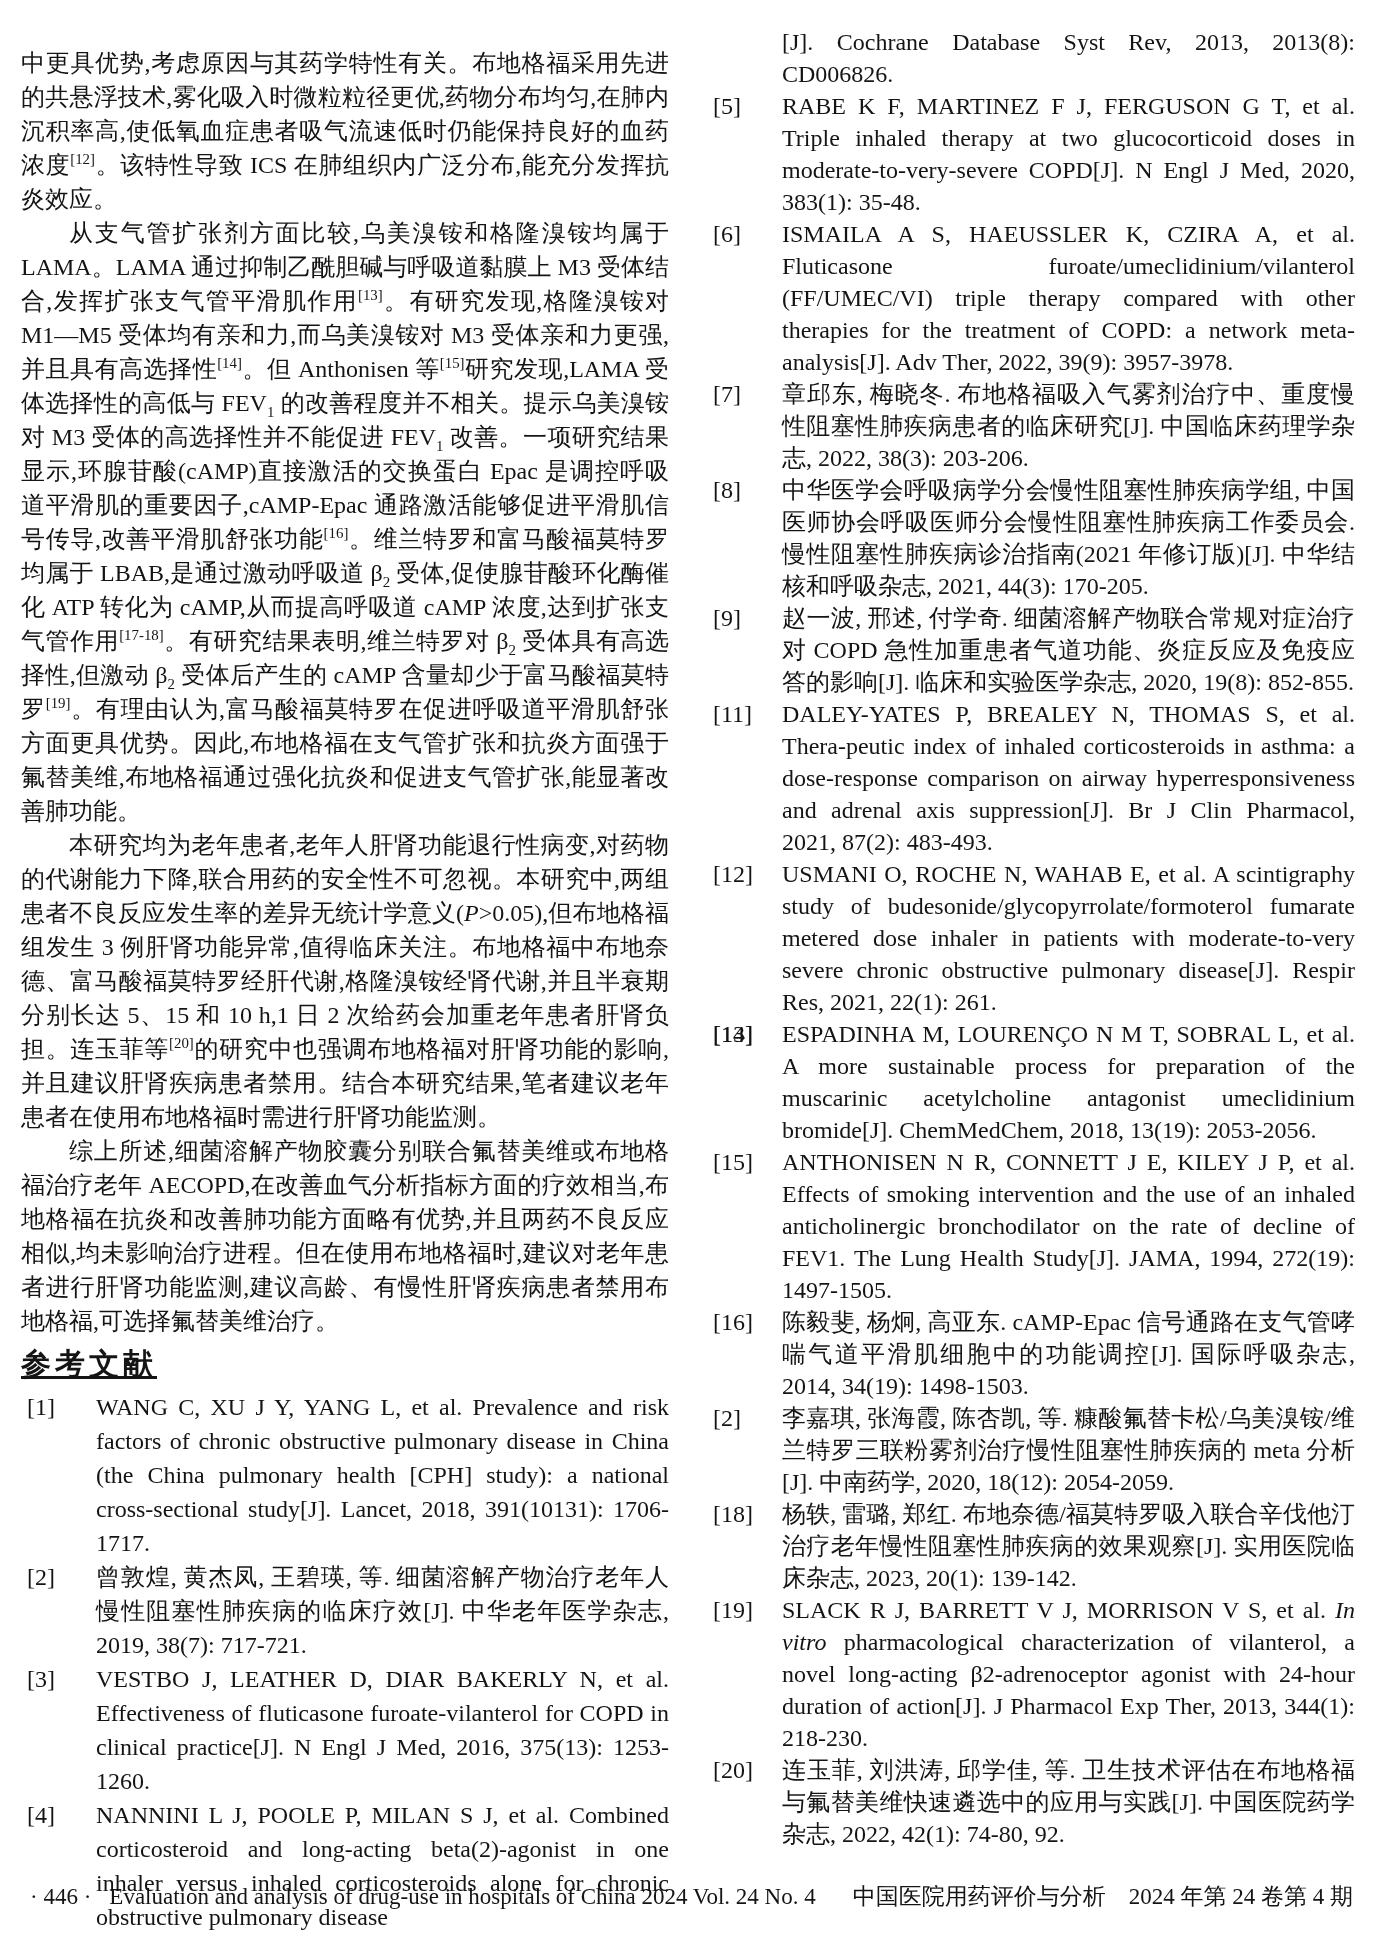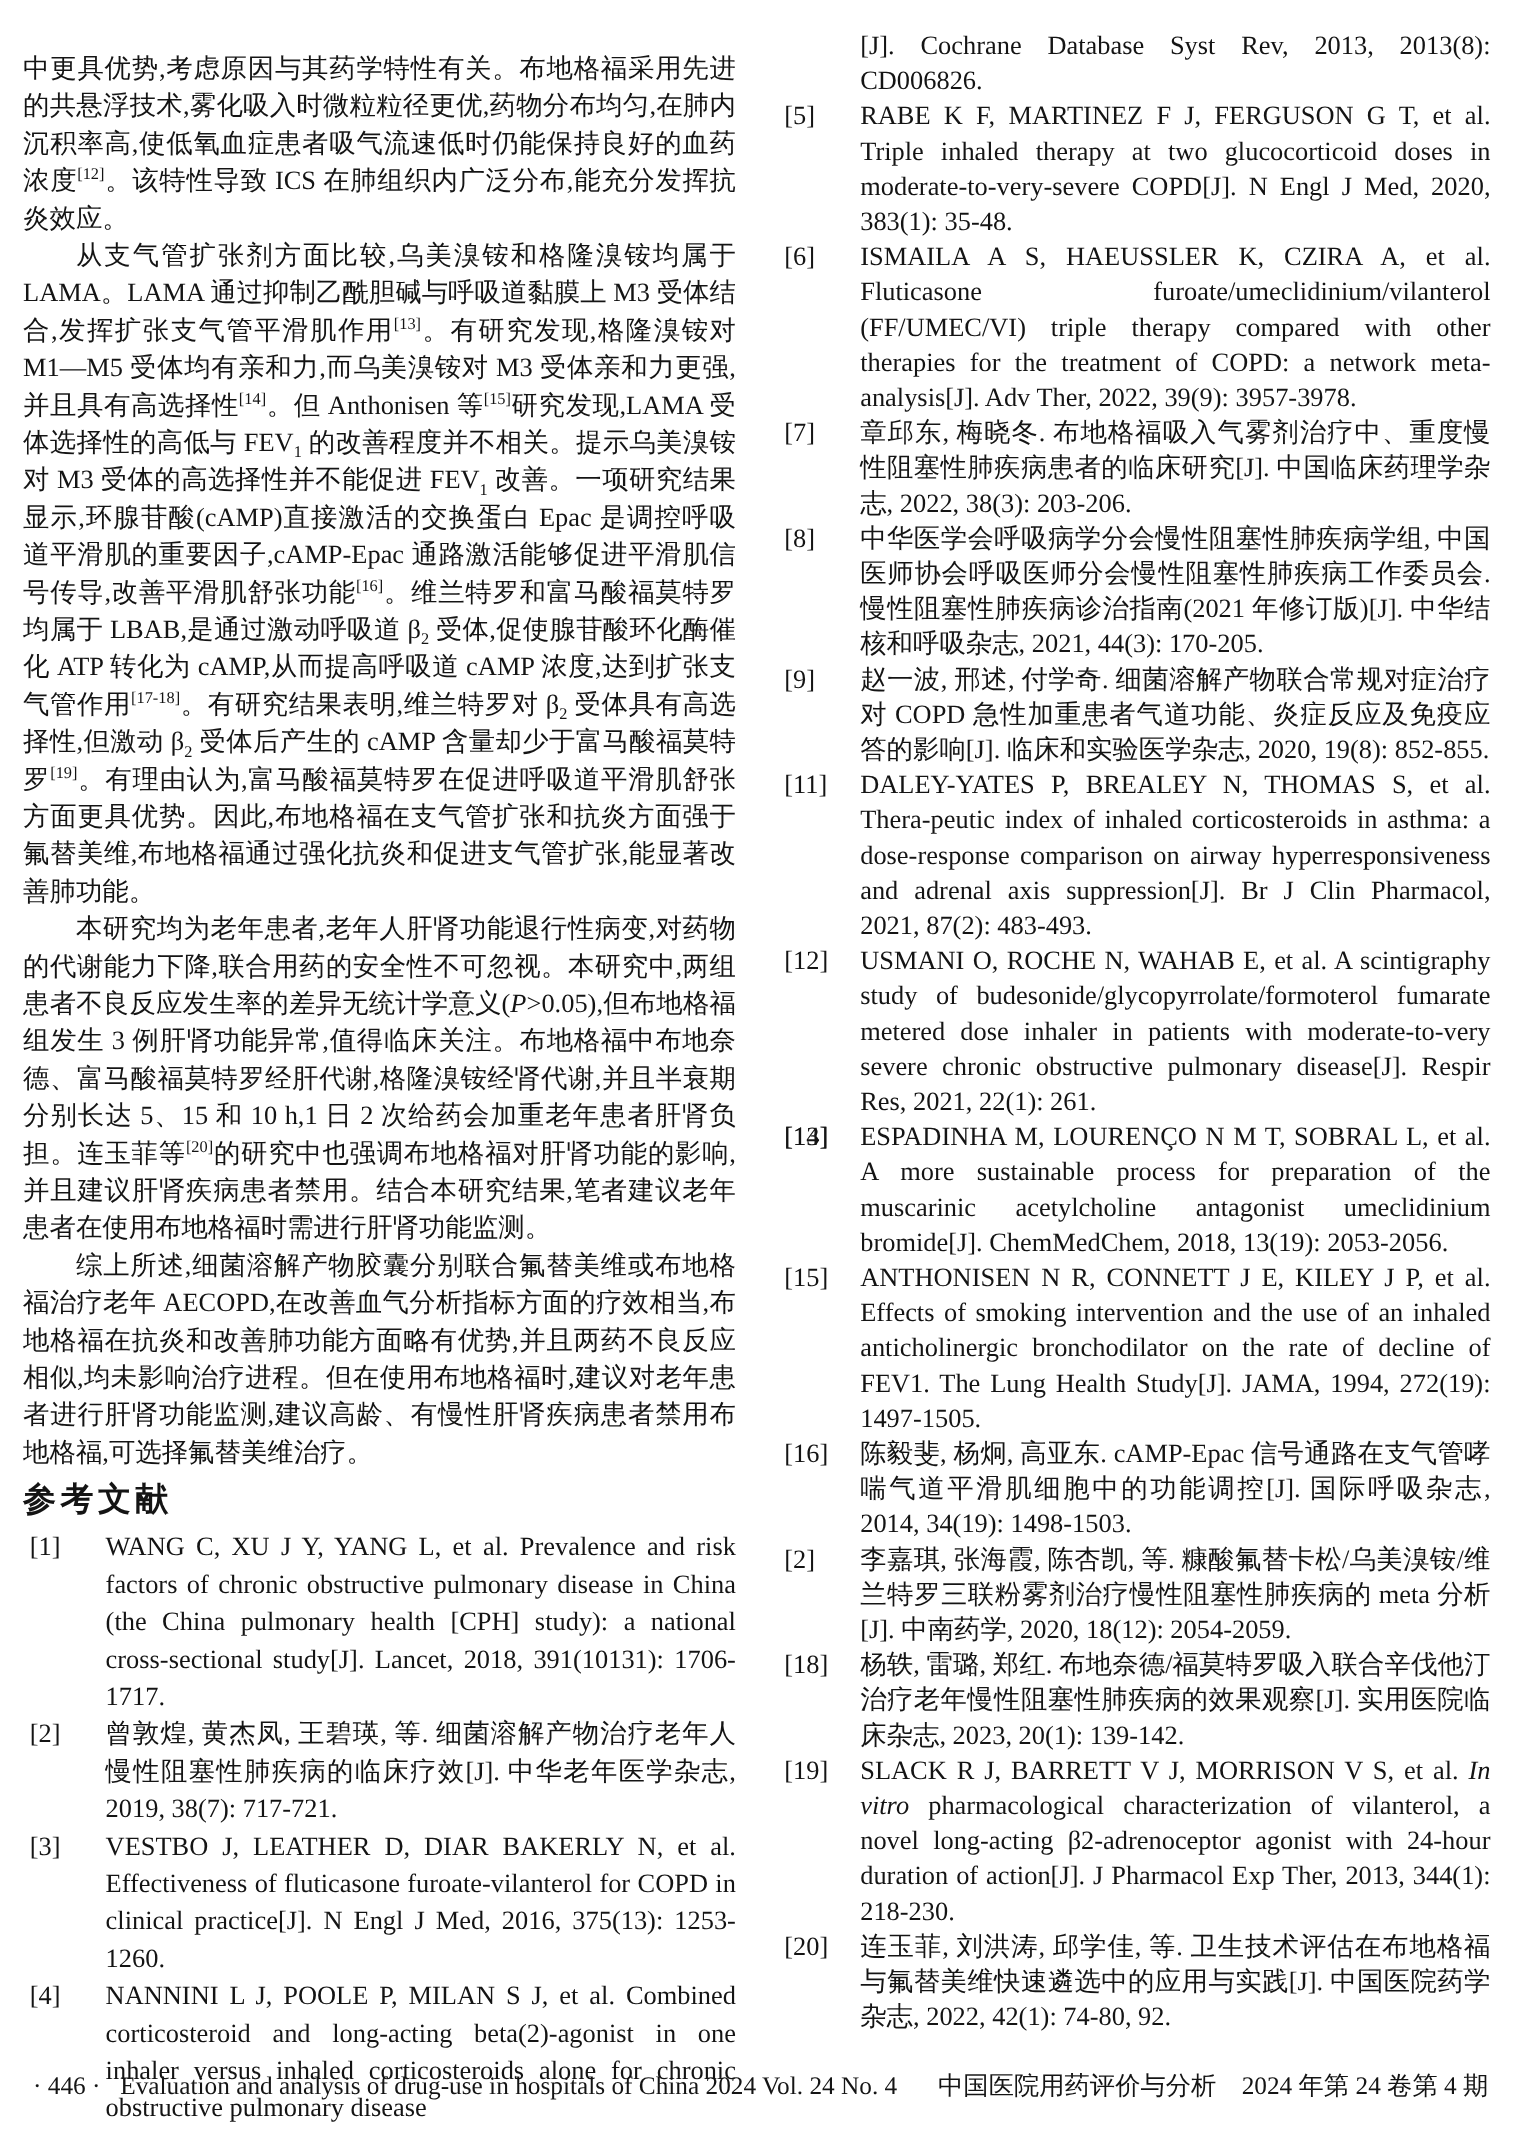--- a/index.html
+++ b/index.html
@@ -24,20 +24,21 @@
   p.para.noindent { text-indent: 0; }
   sup.cite { font-size: 0.62em; vertical-align: super; line-height: 0; }
   sub.var  { font-size: 0.62em; vertical-align: sub;   line-height: 0; }
   .refs-heading {
     font-family: "Liberation Sans", "DejaVu Sans", sans-serif;
     font-weight: bold;
     font-size: 30px;
     line-height: 48px;
     letter-spacing: 4px;
     margin: 2px 0 2px 0;
+    text-decoration: underline;
   }
   .ref { position: relative; padding-left: 75px; margin: 0; }
   .ref .ref-label { position: absolute; left: 6px; top: 0; }
   .page-footer {
     position: absolute;
     left: 30px; right: 22px; top: 1882px;
     font-size: 23px;
     line-height: 30px;
     display: flex;
     justify-content: space-between;

